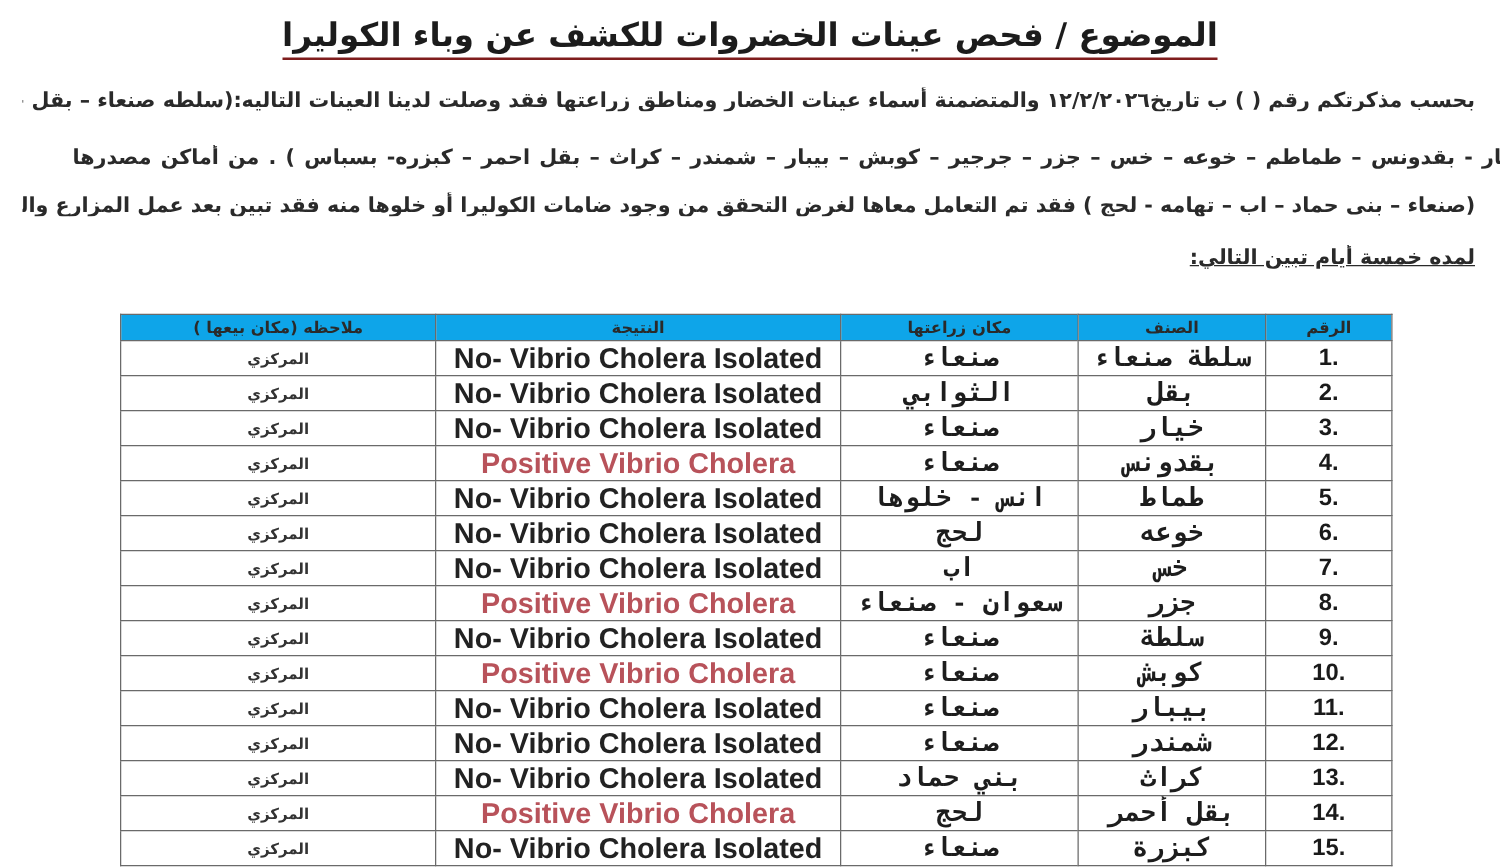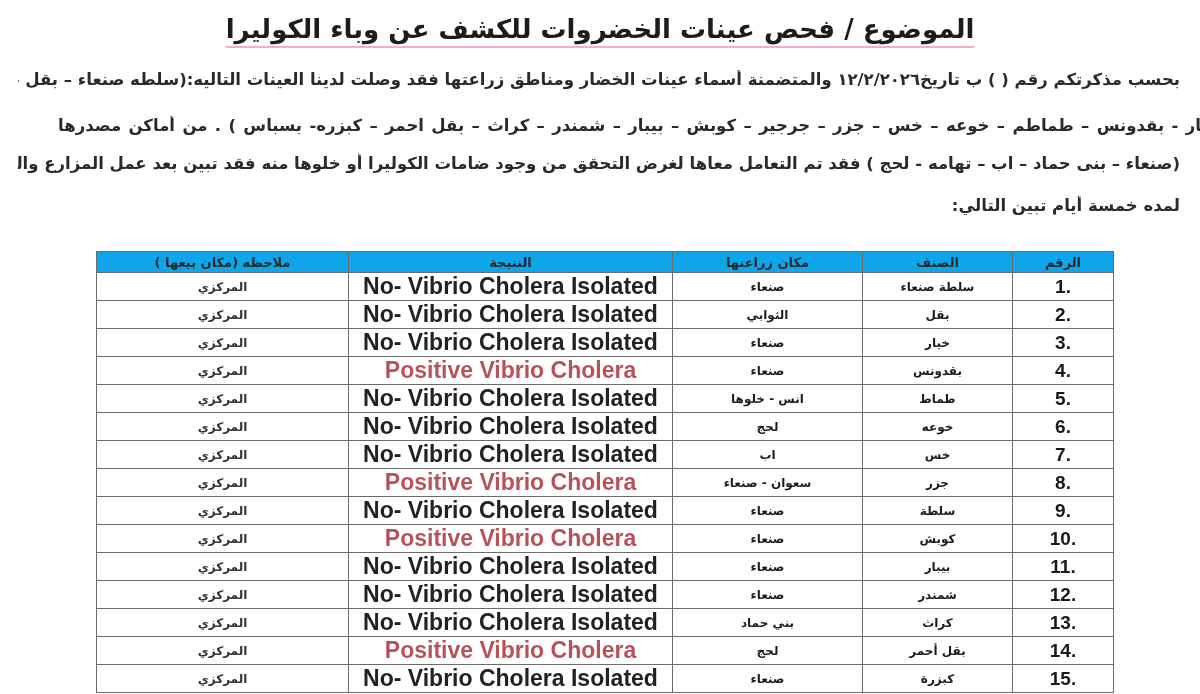--- a/index.html
+++ b/index.html
@@ -8,44 +8,44 @@
       background: #ffffff; color: #1a1a1a;
       font-family: "DejaVu Sans", sans-serif;
       position: relative;
     }
     .subject {
       position: absolute; top: 14px; left: 0; width: 1200px;
       text-align: center; direction: rtl;
     }
     .subject span {
       font-size: 26px; font-weight: bold; color: #1c1c1c;
-      border-bottom: 2px solid #f9a8d4; padding-bottom: 2px;
+      border-bottom: 2px solid #7f1d1d; padding-bottom: 2px;
     }
     .para {
       position: absolute; left: 18px; width: 1162px;
       direction: rtl; text-align: justify; text-align-last: justify;
       font-size: 16.5px; font-weight: bold; color: #2a2a2a;
       white-space: nowrap; overflow: hidden;
     }
-    .para.last { text-align-last: right; }
+    .para.last { text-align-last: right; text-decoration: underline; }
     table.results {
       position: absolute; left: 96px; top: 251px;
       width: 1017px; border-collapse: collapse; direction: rtl;
       table-layout: fixed;
     }
     table.results th, table.results td {
       border: 1.5px solid #6a6a6a; height: 27px; padding: 0 6px;
       text-align: center; vertical-align: middle; overflow: hidden; white-space: nowrap;
     }
     table.results th {
       background: #0ea5e9; font-size: 13px; font-weight: bold; color: #2a2a2a; height: 20px;
     }
     table.results th.num-h { text-align: center; }
     td.num { font-family: "Liberation Sans", sans-serif; font-size: 19px; font-weight: bold; text-align: right; padding-right: 54px; direction: ltr; }
-    td.name, td.origin { font-size: 12px; font-weight: bold; color: #1d1d1d; }
+    td.name, td.origin { font-size: 21px; font-weight: bold; color: #1d1d1d; font-family: Liberation Mono, monospace; }
     td.result { font-family: "Liberation Sans", sans-serif; font-size: 23px; font-weight: bold; color: #222; }
     td.result.positive { color: #b8525a; }
     td.note { font-size: 12px; font-weight: bold; color: #333; }
   </style>
 </head>
 <body>
 
 <div class="subject">
   <span>الموضوع / فحص عينات الخضروات للكشف عن وباء الكوليرا</span>
 </div>

